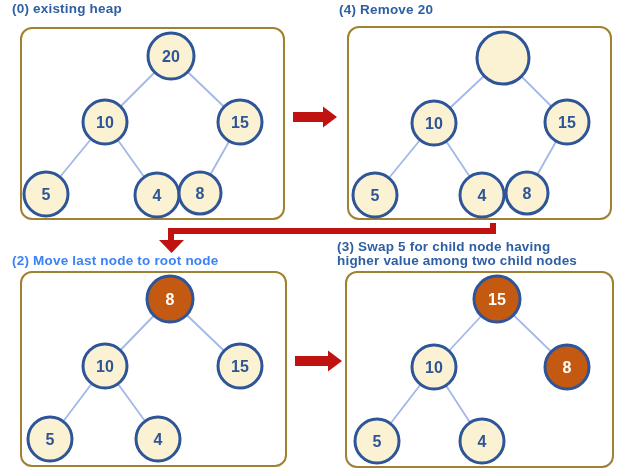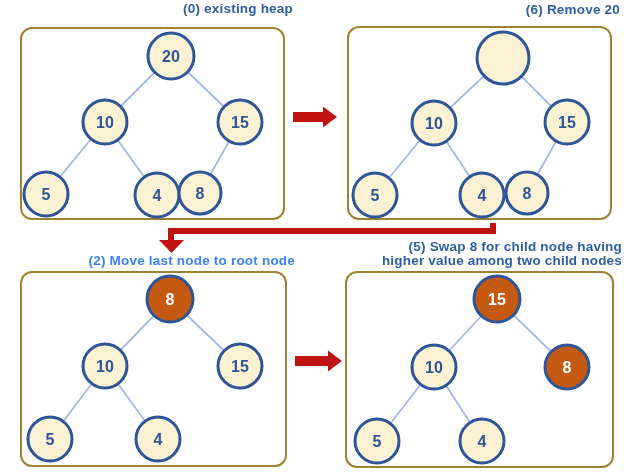--- a/index.html
+++ b/index.html
@@ -5,21 +5,21 @@
   html,body{margin:0;padding:0;background:#ffffff;}
   #canvas{
     position:relative;width:624px;height:472px;background:#ffffff;
     font-family:"Liberation Sans",sans-serif;overflow:hidden;
   }
   .panel{
     position:absolute;border:2px solid #a0812f;border-radius:12px;
     box-sizing:border-box;background:transparent;z-index:1;
   }
   .panel-title{
-    position:absolute;text-align:right;font-weight:bold;font-size:13.5px;
+    position:absolute;text-align:left;font-weight:bold;font-size:13.5px;
     line-height:13.5px;white-space:pre-line;z-index:3;letter-spacing:.2px;
   }
   #diagram-svg{position:absolute;left:0;top:0;z-index:2;}
 </style>
 </head>
 <body>
 
 <div id="canvas">
   <svg id="diagram-svg" width="624" height="472" viewBox="0 0 624 472">
       <line x1="171" y1="56" x2="105" y2="122" stroke="#a3b8e8" stroke-width="1.8"></line>
@@ -84,19 +84,19 @@
       <circle cx="482" cy="441" r="22" fill="#fbf1d3" stroke="#2e5597" stroke-width="3"></circle>
       <text x="482" y="441" dy="0.36em" text-anchor="middle" fill="#2e5597" font-size="16" font-weight="bold" font-family="&quot;Liberation Sans&quot;, sans-serif">4</text>
       <polygon points="293,112 323,112 323,106.5 337,117 323,127.5 323,122 293,122" fill="#c11212"></polygon>
       <path d="M493 223 L493 231 L171 231 L171 241" fill="none" stroke="#c11212" stroke-width="6"></path>
       <polygon points="159,240 184,240 171.5,253" fill="#c11212"></polygon>
       <polygon points="295,356 328,356 328,350.5 342,361 328,371.5 328,366 295,366" fill="#c11212"></polygon>
     </svg>
 <div class="panel" style="left: 20px; top: 27px; width: 265px; height: 193px; border-color: rgb(160, 129, 47);"></div>
     <div class="panel-title" style="left: 12px; top: 2px; width: 281px; color: rgb(46, 95, 163);">(0) existing heap</div>
     <div class="panel" style="left: 347px; top: 26px; width: 265px; height: 194px; border-color: rgb(160, 129, 47);"></div>
-    <div class="panel-title" style="left: 339px; top: 3px; width: 281px; color: rgb(46, 95, 163);">(6) Remove 20</div>
+    <div class="panel-title" style="left: 339px; top: 3px; width: 281px; color: rgb(46, 95, 163);">(4) Remove 20</div>
     <div class="panel" style="left: 20px; top: 271px; width: 267px; height: 196px; border-color: rgb(160, 129, 47);"></div>
     <div class="panel-title" style="left: 12px; top: 254px; width: 283px; color: #3b82f6;">(2) Move last node to root node</div>
     <div class="panel" style="left: 345px; top: 271px; width: 269px; height: 197px; border-color: rgb(160, 129, 47);"></div>
-    <div class="panel-title" style="left: 337px; top: 240px; width: 285px; color: rgb(46, 95, 163);">(5) Swap 8 for child node having
+    <div class="panel-title" style="left: 337px; top: 240px; width: 285px; color: rgb(46, 95, 163);">(3) Swap 5 for child node having
 higher value among two child nodes</div>
   </div>
 
 </body></html>

